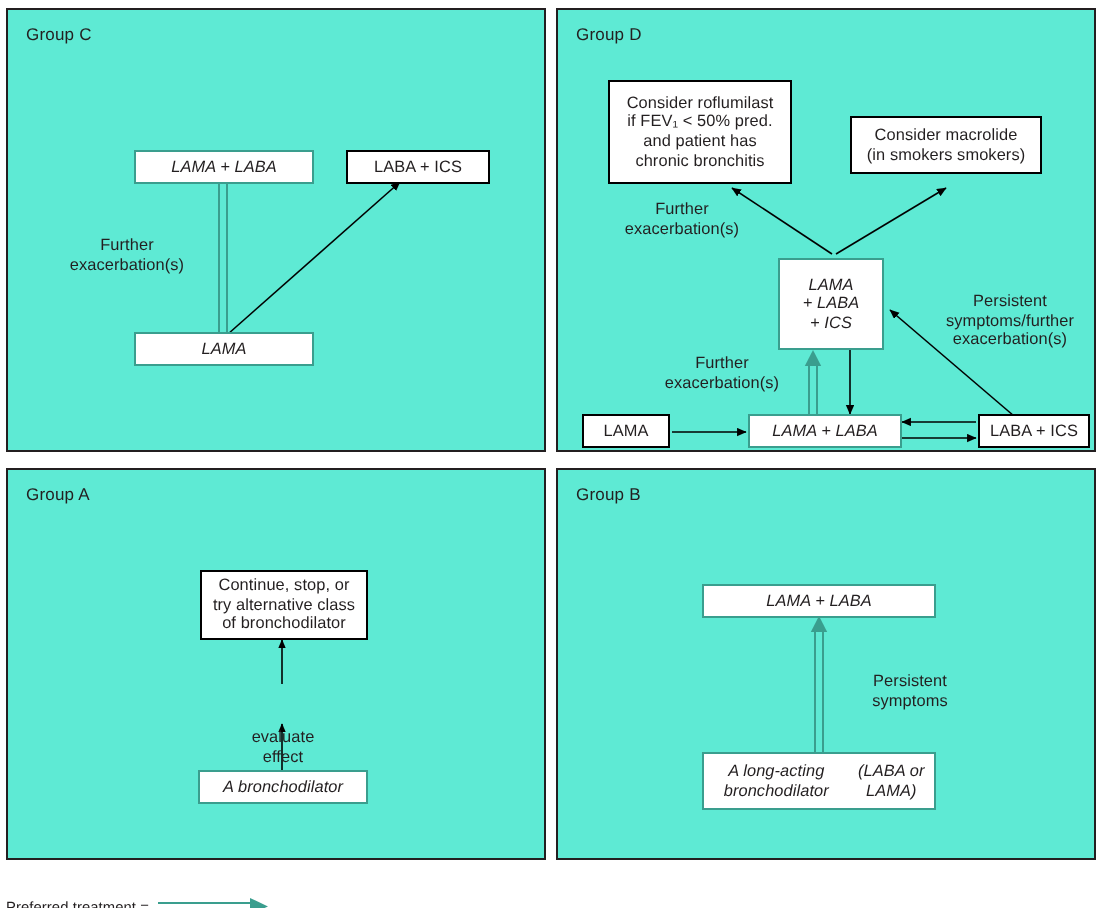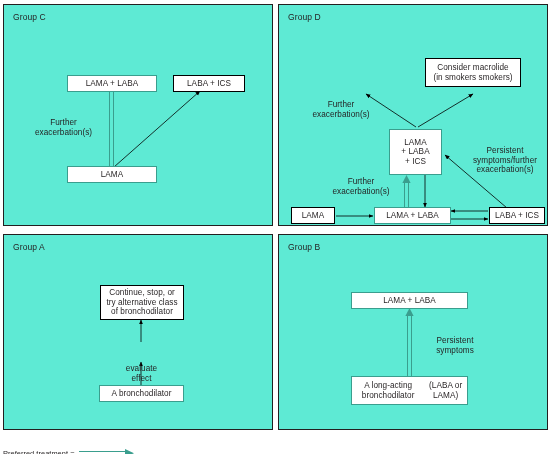--- a/index.html
+++ b/index.html
@@ -18,21 +18,21 @@
 
   .group-label{
     position:absolute;left:9px;top:7px;font-size:8.5px;letter-spacing:0.1px;
   }
   .node{
     position:absolute;box-sizing:border-box;background:#ffffff;
     display:flex;align-items:center;justify-content:center;text-align:center;
     font-size:8.2px;line-height:9.6px;letter-spacing:0.05px;
   }
   .node.black{border:1px solid #000000;}
-  .node.teal{border:1px solid #3a9e8e;}
+  .node.teal{border:1px solid #3a9e8e;font-style:italic;}
   .lbl{
     position:absolute;font-size:8.2px;line-height:9.6px;text-align:center;
     letter-spacing:0.05px;
   }
   svg.ovl{position:absolute;left:0;top:0;overflow:visible;}
   .legend{
     position:absolute;left:3px;top:448px;font-size:7.4px;letter-spacing:0.05px;
   }
   .legend-row{display:flex;align-items:center;gap:4px;}
 </style>
@@ -101,20 +101,26 @@
 
     <line x1="57" y1="211" x2="94" y2="211" stroke="#000" stroke-width="0.8" marker-end="url(#ahB2)"></line>
 
     <line x1="209" y1="206" x2="172" y2="206" stroke="#000" stroke-width="0.8" marker-end="url(#ahB2)"></line>
 
     <line x1="172" y1="214" x2="209" y2="214" stroke="#000" stroke-width="0.8" marker-end="url(#ahB2)"></line>
 
     <line x1="228" y1="203" x2="166" y2="150" stroke="#000" stroke-width="0.8" marker-end="url(#ahB2)"></line>
   </svg>
 
+  <div class="node black" style="left:25px;top:35px;width:92px;height:52px;flex-direction:column;">
+    <span>Consider roflumilast</span>
+    <span>if FEV₁ &lt; 50% pred.</span>
+    <span>and patient has</span>
+    <span>chronic bronchitis</span>
+  </div>
 
   <div class="node black" style="left:146px;top:53px;width:96px;height:29px;flex-direction:column;">
     <span>Consider macrolide</span>
     <span>(in smokers smokers)</span>
   </div>
 
   <div class="node teal" style="left:110px;top:124px;width:53px;height:46px;flex-direction:column;">
     <span>LAMA</span>
     <span>+ LABA</span>
     <span>+ ICS</span>

